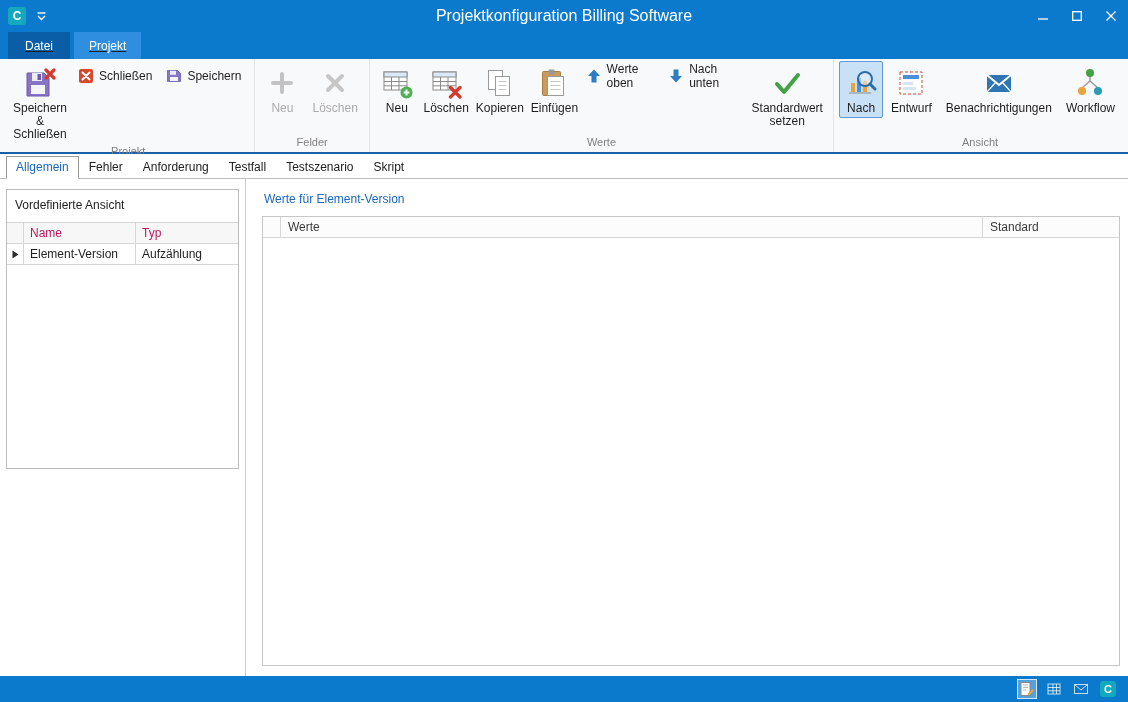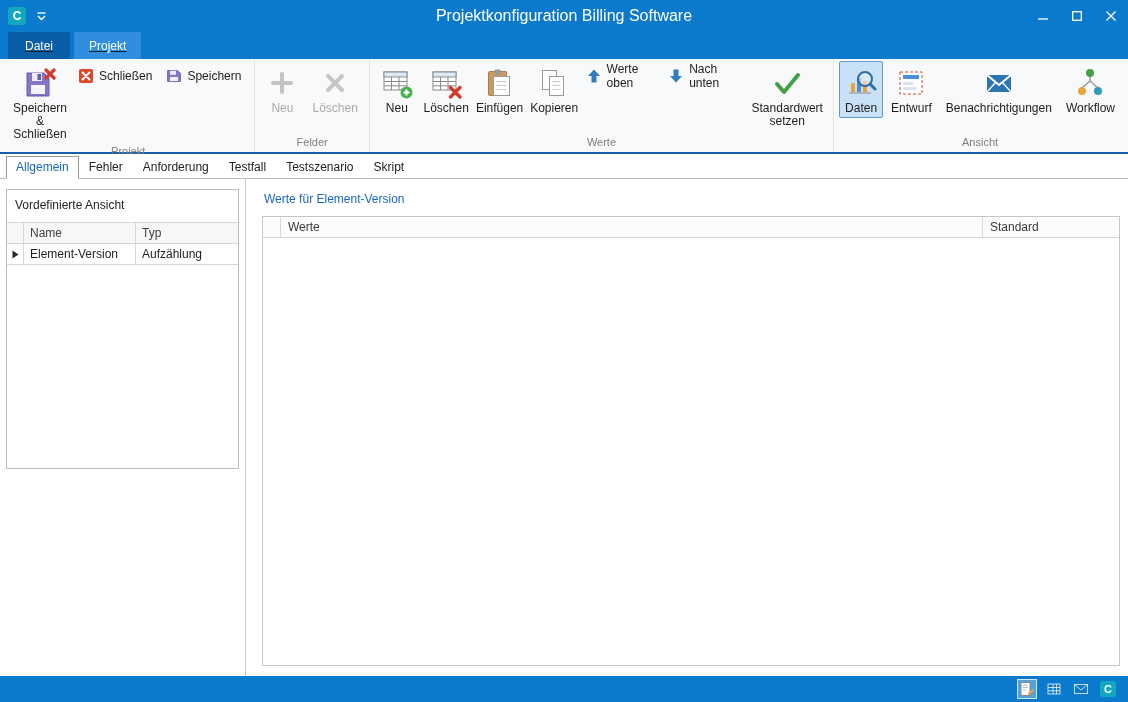--- a/index.html
+++ b/index.html
@@ -54,21 +54,21 @@
   
   .content { flex:1; display:flex; background:#fff; min-height:0; }
   .left-region { width:245px; position:relative; }
   .splitter { width:1px; background:#c9c9c9; }
   .panel { position:absolute; left:6px; top:10px; width:233px; height:280px;
            border:1px solid #bdbdbd; background:#fff; }
   .panel-title { padding:8px 8px 10px; }
   .grid-row { display:flex; height:21px; line-height:20px; }
   .cell { border-right:1px solid #d6d6d6; border-bottom:1px solid #d6d6d6;
           padding:0 6px; overflow:hidden; white-space:nowrap; }
-  .grid-head .cell { background:#f7f7f7; color:#404040; }
+  .grid-head .cell { background:#f7f7f7; color:#be185d; }
   .cell.sel { width:17px; padding:0; display:flex; align-items:center; justify-content:center; }
   .cell.c-name { width:112px; }
   .cell.c-typ { flex:1; border-right:none; }
   .lgrid { border-top:1px solid #d6d6d6; }
 
   .right-region { flex:1; position:relative; }
   .right-title { position:absolute; left:18px; top:13px; color:#1a66c0; }
   .rgrid { position:absolute; left:16px; right:8px; top:37px; bottom:10px;
            border:1px solid #c6c6c6; background:#fff; }
   .rgrid-head { display:flex; height:21px; line-height:20px; background:#fcfcfc;
@@ -207,37 +207,37 @@
             <rect x="3" y="5" width="23" height="5" fill="#dce9f7" stroke="#8a8a8a"></rect>
             <path d="M10.5 10v13 M18 10v13 M3 14.5h23 M3 18.8h23" stroke="#8a8a8a"></path>
             <path d="M20.5 20.5 L30 30 M30 20.5 L20.5 30" stroke="#d23b2e" stroke-width="3.4" stroke-linecap="round"></path>
           </svg>
         </span>
         <span class="lbl">Löschen</span>
       </div>
       <div class="btn-big">
         <span>
           <svg class="icon32" viewBox="0 0 32 32">
+            <rect x="4.5" y="3.5" width="14" height="19" fill="#fff" stroke="#9a9a9a"></rect>
+            <rect x="11.5" y="9.5" width="14" height="19" fill="#fff" stroke="#9a9a9a"></rect>
+            <path d="M14.5 14.5h8 M14.5 18.5h8 M14.5 22.5h8" stroke="#c9c9c9"></path>
+          </svg>
+        </span>
+        <span class="lbl">Kopieren</span>
+      </div>
+      <div class="btn-big">
+        <span>
+          <svg class="icon32" viewBox="0 0 32 32">
             <rect x="4.5" y="4.5" width="18" height="24" rx="1" fill="#c99b5e" stroke="#a87e44"></rect>
             <rect x="10.5" y="2.5" width="6" height="5" rx="1" fill="#9a9a9a"></rect>
             <rect x="9.5" y="9.5" width="16" height="19" fill="#fff" stroke="#9a9a9a"></rect>
             <path d="M12.5 14.5h10 M12.5 18.5h10 M12.5 22.5h10" stroke="#c9c9c9"></path>
           </svg>
         </span>
         <span class="lbl">Einfügen</span>
-      </div>
-      <div class="btn-big">
-        <span>
-          <svg class="icon32" viewBox="0 0 32 32">
-            <rect x="4.5" y="3.5" width="14" height="19" fill="#fff" stroke="#9a9a9a"></rect>
-            <rect x="11.5" y="9.5" width="14" height="19" fill="#fff" stroke="#9a9a9a"></rect>
-            <path d="M14.5 14.5h8 M14.5 18.5h8 M14.5 22.5h8" stroke="#c9c9c9"></path>
-          </svg>
-        </span>
-        <span class="lbl">Kopieren</span>
       </div>
       <div class="vstack">
         <div class="btn-small">
           <span>
             <svg class="icon16" viewBox="0 0 16 16">
                 <path d="M8 1.5 L14 8 H10.5 V14.5 H5.5 V8 H2 Z" fill="#2e7cc3"></path>
               </svg>
           </span>
           <span>Werte oben</span>
         </div>
@@ -268,21 +268,21 @@
         <span>
           <svg class="icon32" viewBox="0 0 32 32">
             <rect x="6" y="16" width="4" height="9" fill="#e8a33d"></rect>
             <rect x="12" y="11" width="4" height="14" fill="#4a90d9"></rect>
             <rect x="18" y="14" width="4" height="11" fill="#e8a33d"></rect>
             <path d="M4 26h22" stroke="#8a8a8a"></path>
             <circle cx="20" cy="12" r="7" fill="rgba(234,242,251,.55)" stroke="#2e6da4" stroke-width="2"></circle>
             <path d="M25 17 L30 22" stroke="#2e6da4" stroke-width="3" stroke-linecap="round"></path>
           </svg>
         </span>
-        <span class="lbl">Daten</span>
+        <span class="lbl">Nach</span>
       </div>
       <div class="btn-big">
         <span>
           <svg class="icon32" viewBox="0 0 32 32">
             <rect x="5" y="5" width="22" height="22" fill="#fff" stroke="#d0482e" stroke-dasharray="3 2"></rect>
             <rect x="8" y="8" width="16" height="4" fill="#4a90d9"></rect>
             <rect x="8" y="15" width="10" height="3" fill="#d6e4f3"></rect>
             <rect x="8" y="20" width="13" height="3" fill="#d6e4f3"></rect>
           </svg>
         </span>

